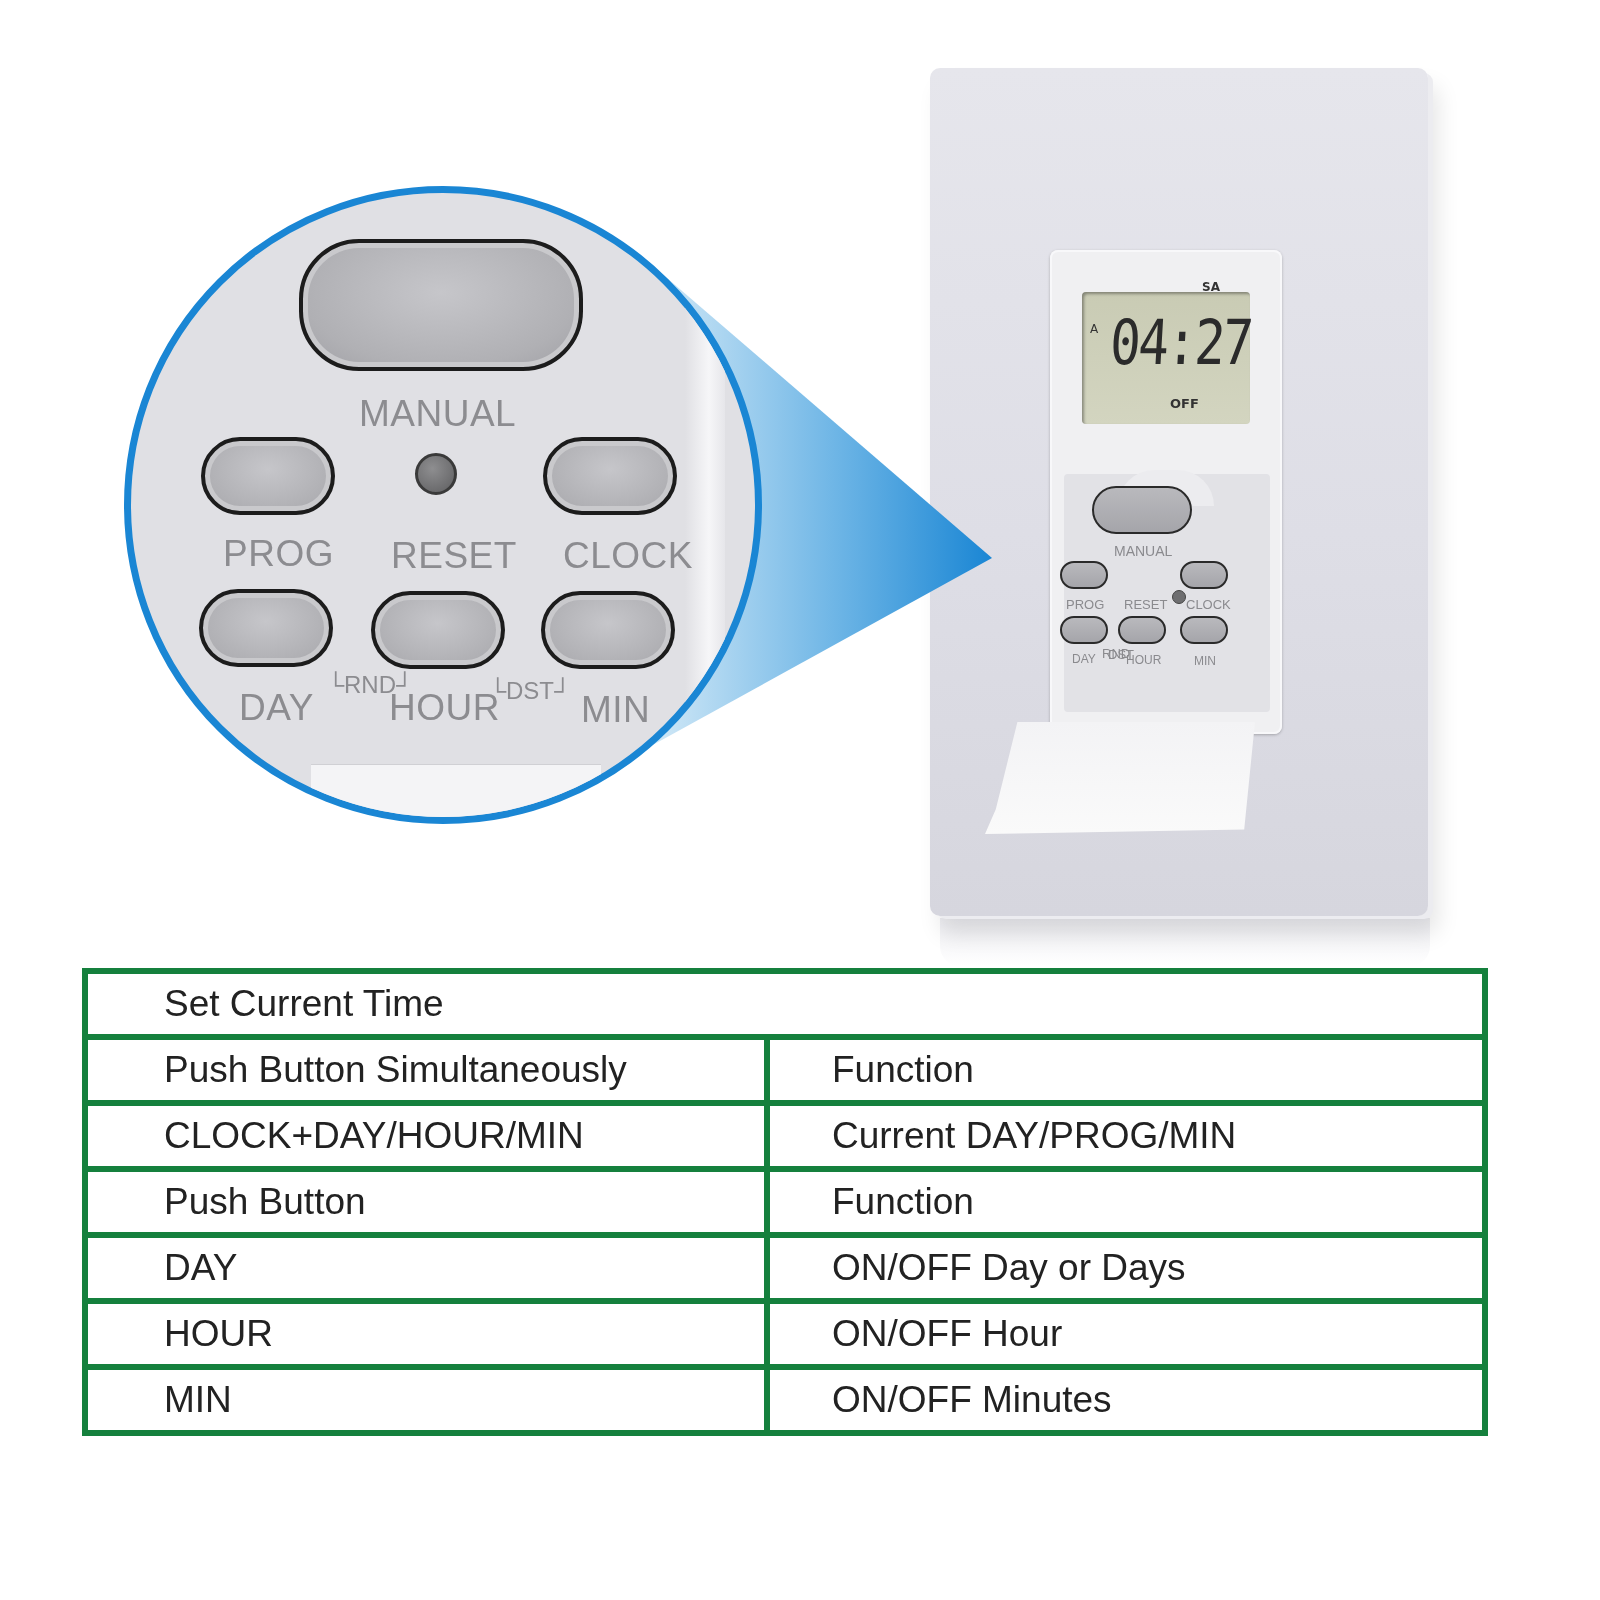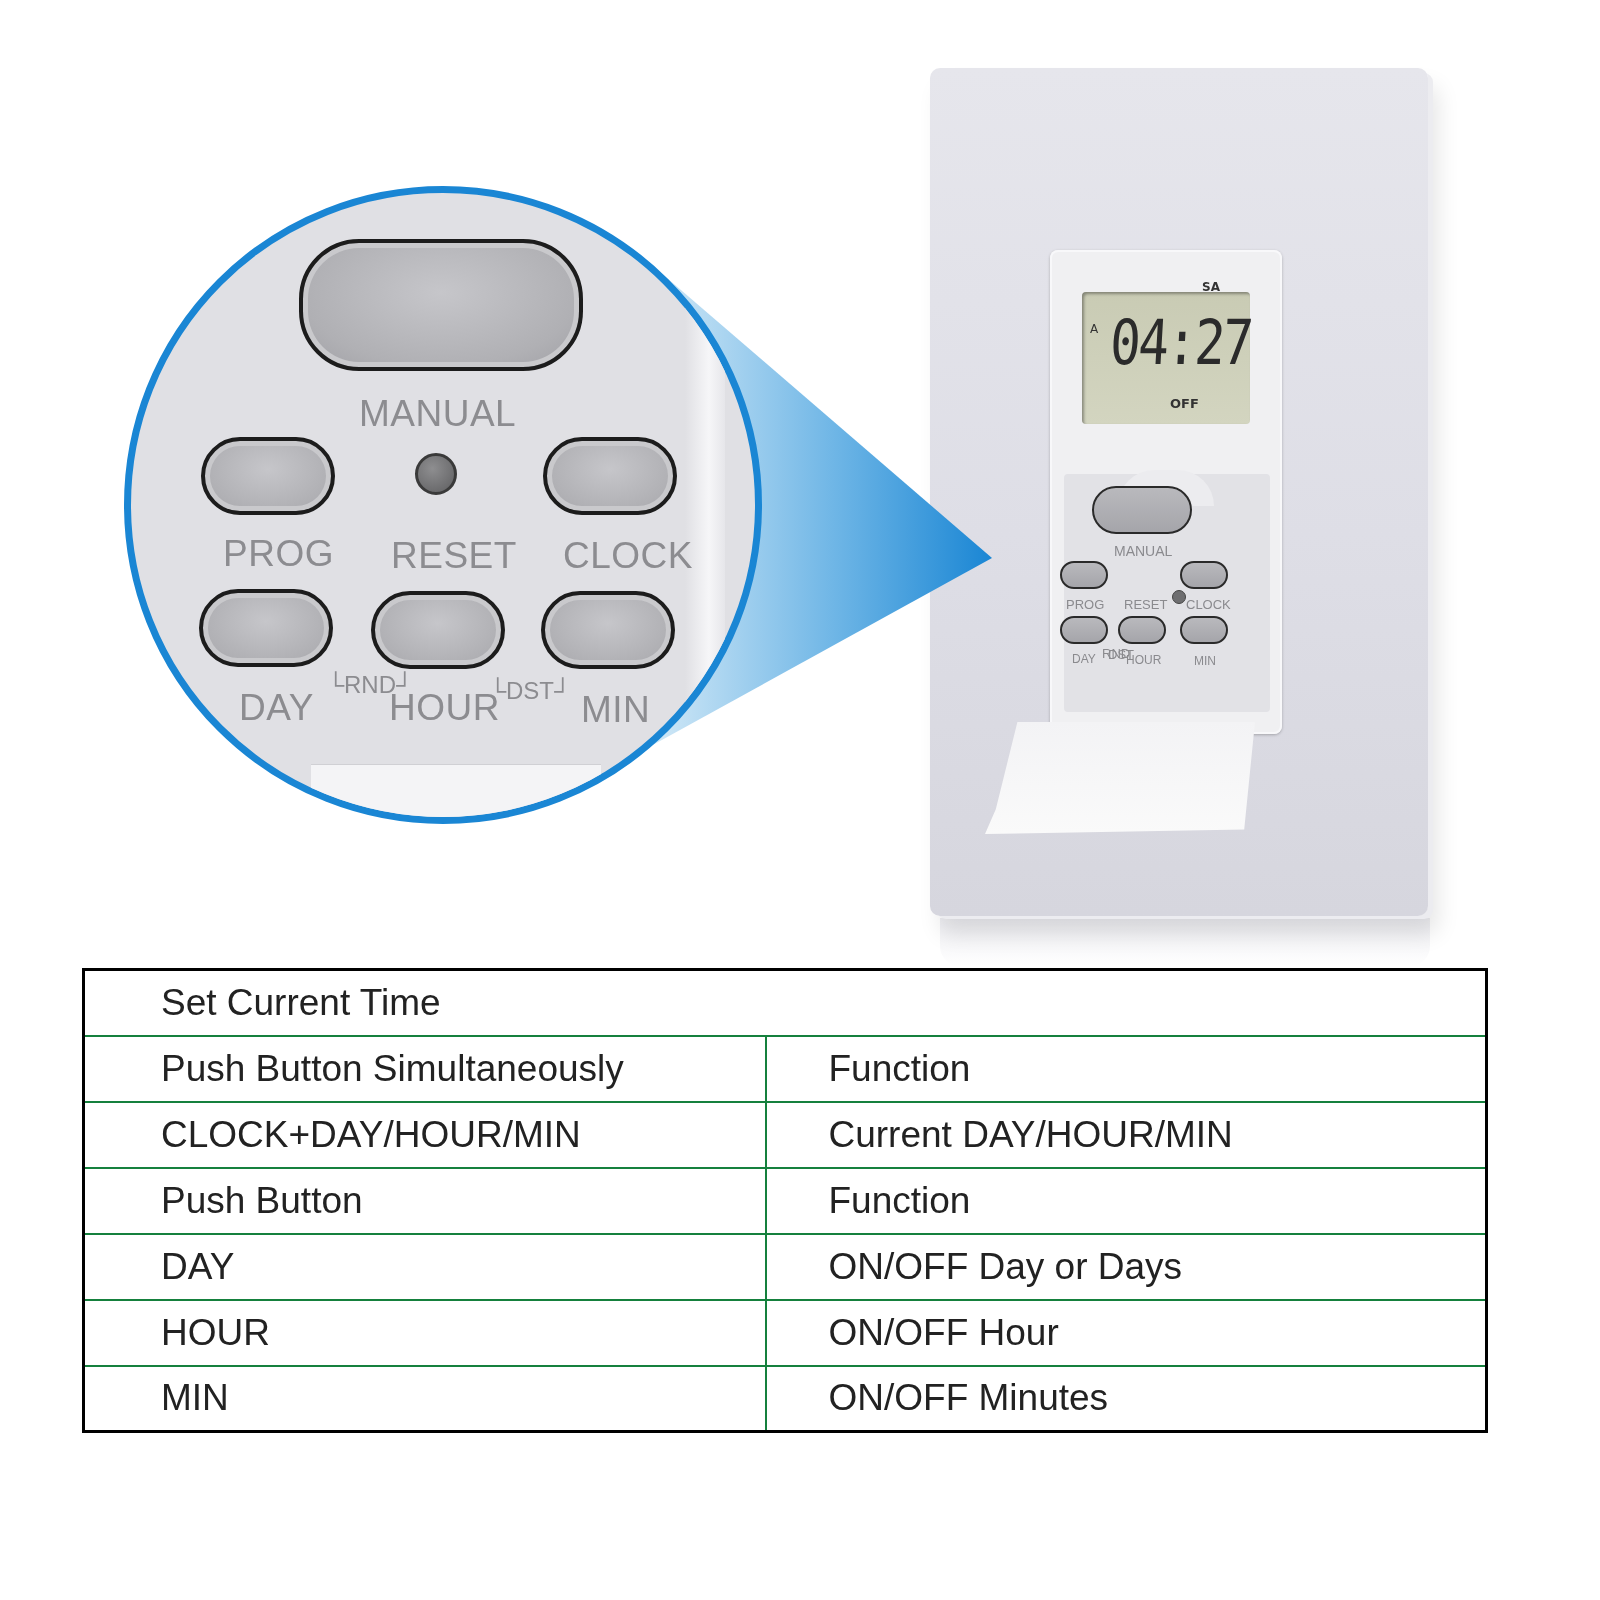--- a/index.html
+++ b/index.html
@@ -31,21 +31,21 @@
   .circle{left:124px;top:186px;width:638px;height:638px;border-radius:50%;border:7px solid #1a86d4;box-sizing:border-box;overflow:hidden;background:#e0e0e4;}
   .circle .inner-edge{position:absolute;right:30px;top:0;width:40px;height:100%;background:linear-gradient(90deg,#e0e0e4,#f6f6f8 60%,#e6e6ea);}
   .circle .bottom-tab{position:absolute;left:180px;bottom:0;width:290px;height:52px;background:#f4f4f6;border-top:1px solid #d0d0d4;}
   .K{position:absolute;background:radial-gradient(ellipse at 50% 40%,#c6c6ca 0%,#b0b0b4 70%,#a0a0a5 100%);border:4px solid #1c1c1c;border-radius:60px;box-shadow:inset 0 0 0 5px #c9c9cc;}
   .L{position:absolute;font-size:37px;color:#8c8c90;white-space:nowrap;letter-spacing:0.5px;}
   .Ls{position:absolute;font-size:24px;color:#8c8c90;white-space:nowrap;}
   .led{position:absolute;width:42px;height:42px;border-radius:50%;background:radial-gradient(circle at 40% 35%,#8e8e90,#5e5e60);border:3px solid #3a3a3a;box-sizing:border-box;}
 
   
   .tbl{left:82px;top:968px;width:1406px;border-collapse:collapse;border:3px solid #000;}
-  .tbl td{border:2px solid #15803d;height:66px;padding:0 0 0 76px;font-size:37px;color:#222;vertical-align:middle;box-sizing:border-box;}
+  .tbl td{border:6px solid #15803d;height:66px;padding:0 0 0 76px;font-size:37px;color:#222;vertical-align:middle;box-sizing:border-box;}
   .tbl td.c2{padding-left:62px;}
   .tbl td.col1{width:682px;}
 </style>
 </head>
 <body>
 
 <div class="abs plate-reflection"></div>
 <div class="abs plate"></div>
 <div class="abs module"></div>
 
@@ -118,21 +118,21 @@
   <tbody>
       <tr>
     <td colspan="2">Set Current Time</td>
   </tr>
   <tr>
     <td class="col1">Push Button Simultaneously</td>
     <td class="c2">Function</td>
   </tr>
   <tr>
     <td class="col1">CLOCK+DAY/HOUR/MIN</td>
-    <td class="c2">Current DAY/HOUR/MIN</td>
+    <td class="c2">Current DAY/PROG/MIN</td>
   </tr>
   <tr>
     <td class="col1">Push Button</td>
     <td class="c2">Function</td>
   </tr>
   <tr>
     <td class="col1">DAY</td>
     <td class="c2">ON/OFF Day or Days</td>
   </tr>
   <tr>

